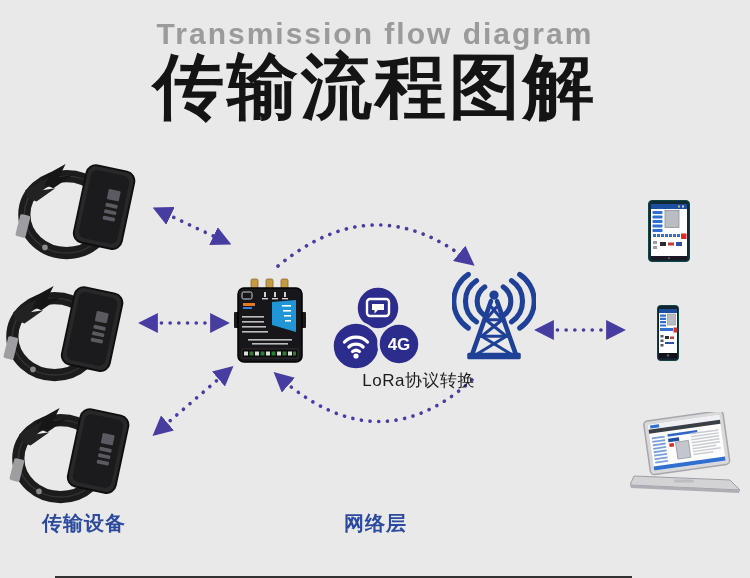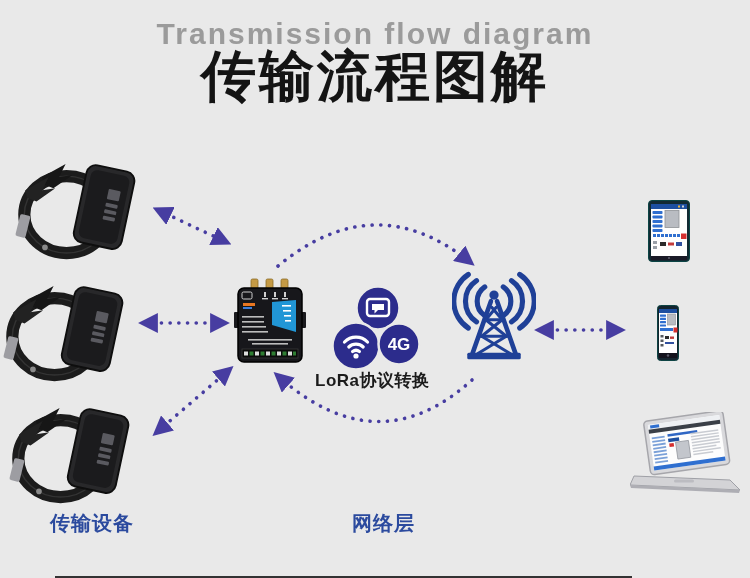--- a/index.html
+++ b/index.html
@@ -7,30 +7,30 @@
   .canvas{
     position:relative;width:750px;height:578px;overflow:hidden;
     background:#e9e9e9;margin:0 auto;
   }
   .title-en{
     position:absolute;top:17px;left:0;width:750px;text-align:center;
     font-size:30px;font-weight:700;letter-spacing:2px;color:#9b9b9b;
   }
   .title-zh{
     position:absolute;top:40px;left:0;width:750px;text-align:center;
-    font-size:55px;font-weight:900;letter-spacing:3px;color:#141414;
+    font-size:71px;font-weight:900;letter-spacing:3px;color:#141414;
   }
   .abs{position:absolute;}
   .lora-caption{
-    position:absolute;top:369px;left:315px;width:160px;text-align:left;
-    font-size:17px;font-weight:700;color:#1b1b1b;letter-spacing:0.5px;
+    position:absolute;top:369px;left:315px;width:160px;text-align:right;
+    font-size:17px;font-weight:400;color:#1b1b1b;letter-spacing:0.5px;
   }
   .section-label{
     position:absolute;top:510px;font-size:20px;font-weight:700;color:#2b4a9e;
-    letter-spacing:1px;white-space:nowrap;margin-left:8px;
+    letter-spacing:1px;white-space:nowrap;
   }
   .label-left{left:42px;}
   .label-mid{left:344px;}
   .label-right{left:653px;}
   .bottom-rule{
     position:absolute;left:55px;top:576px;width:577px;height:2px;background:#333;
   }
   svg{display:block;}
 </style>
 </head>

